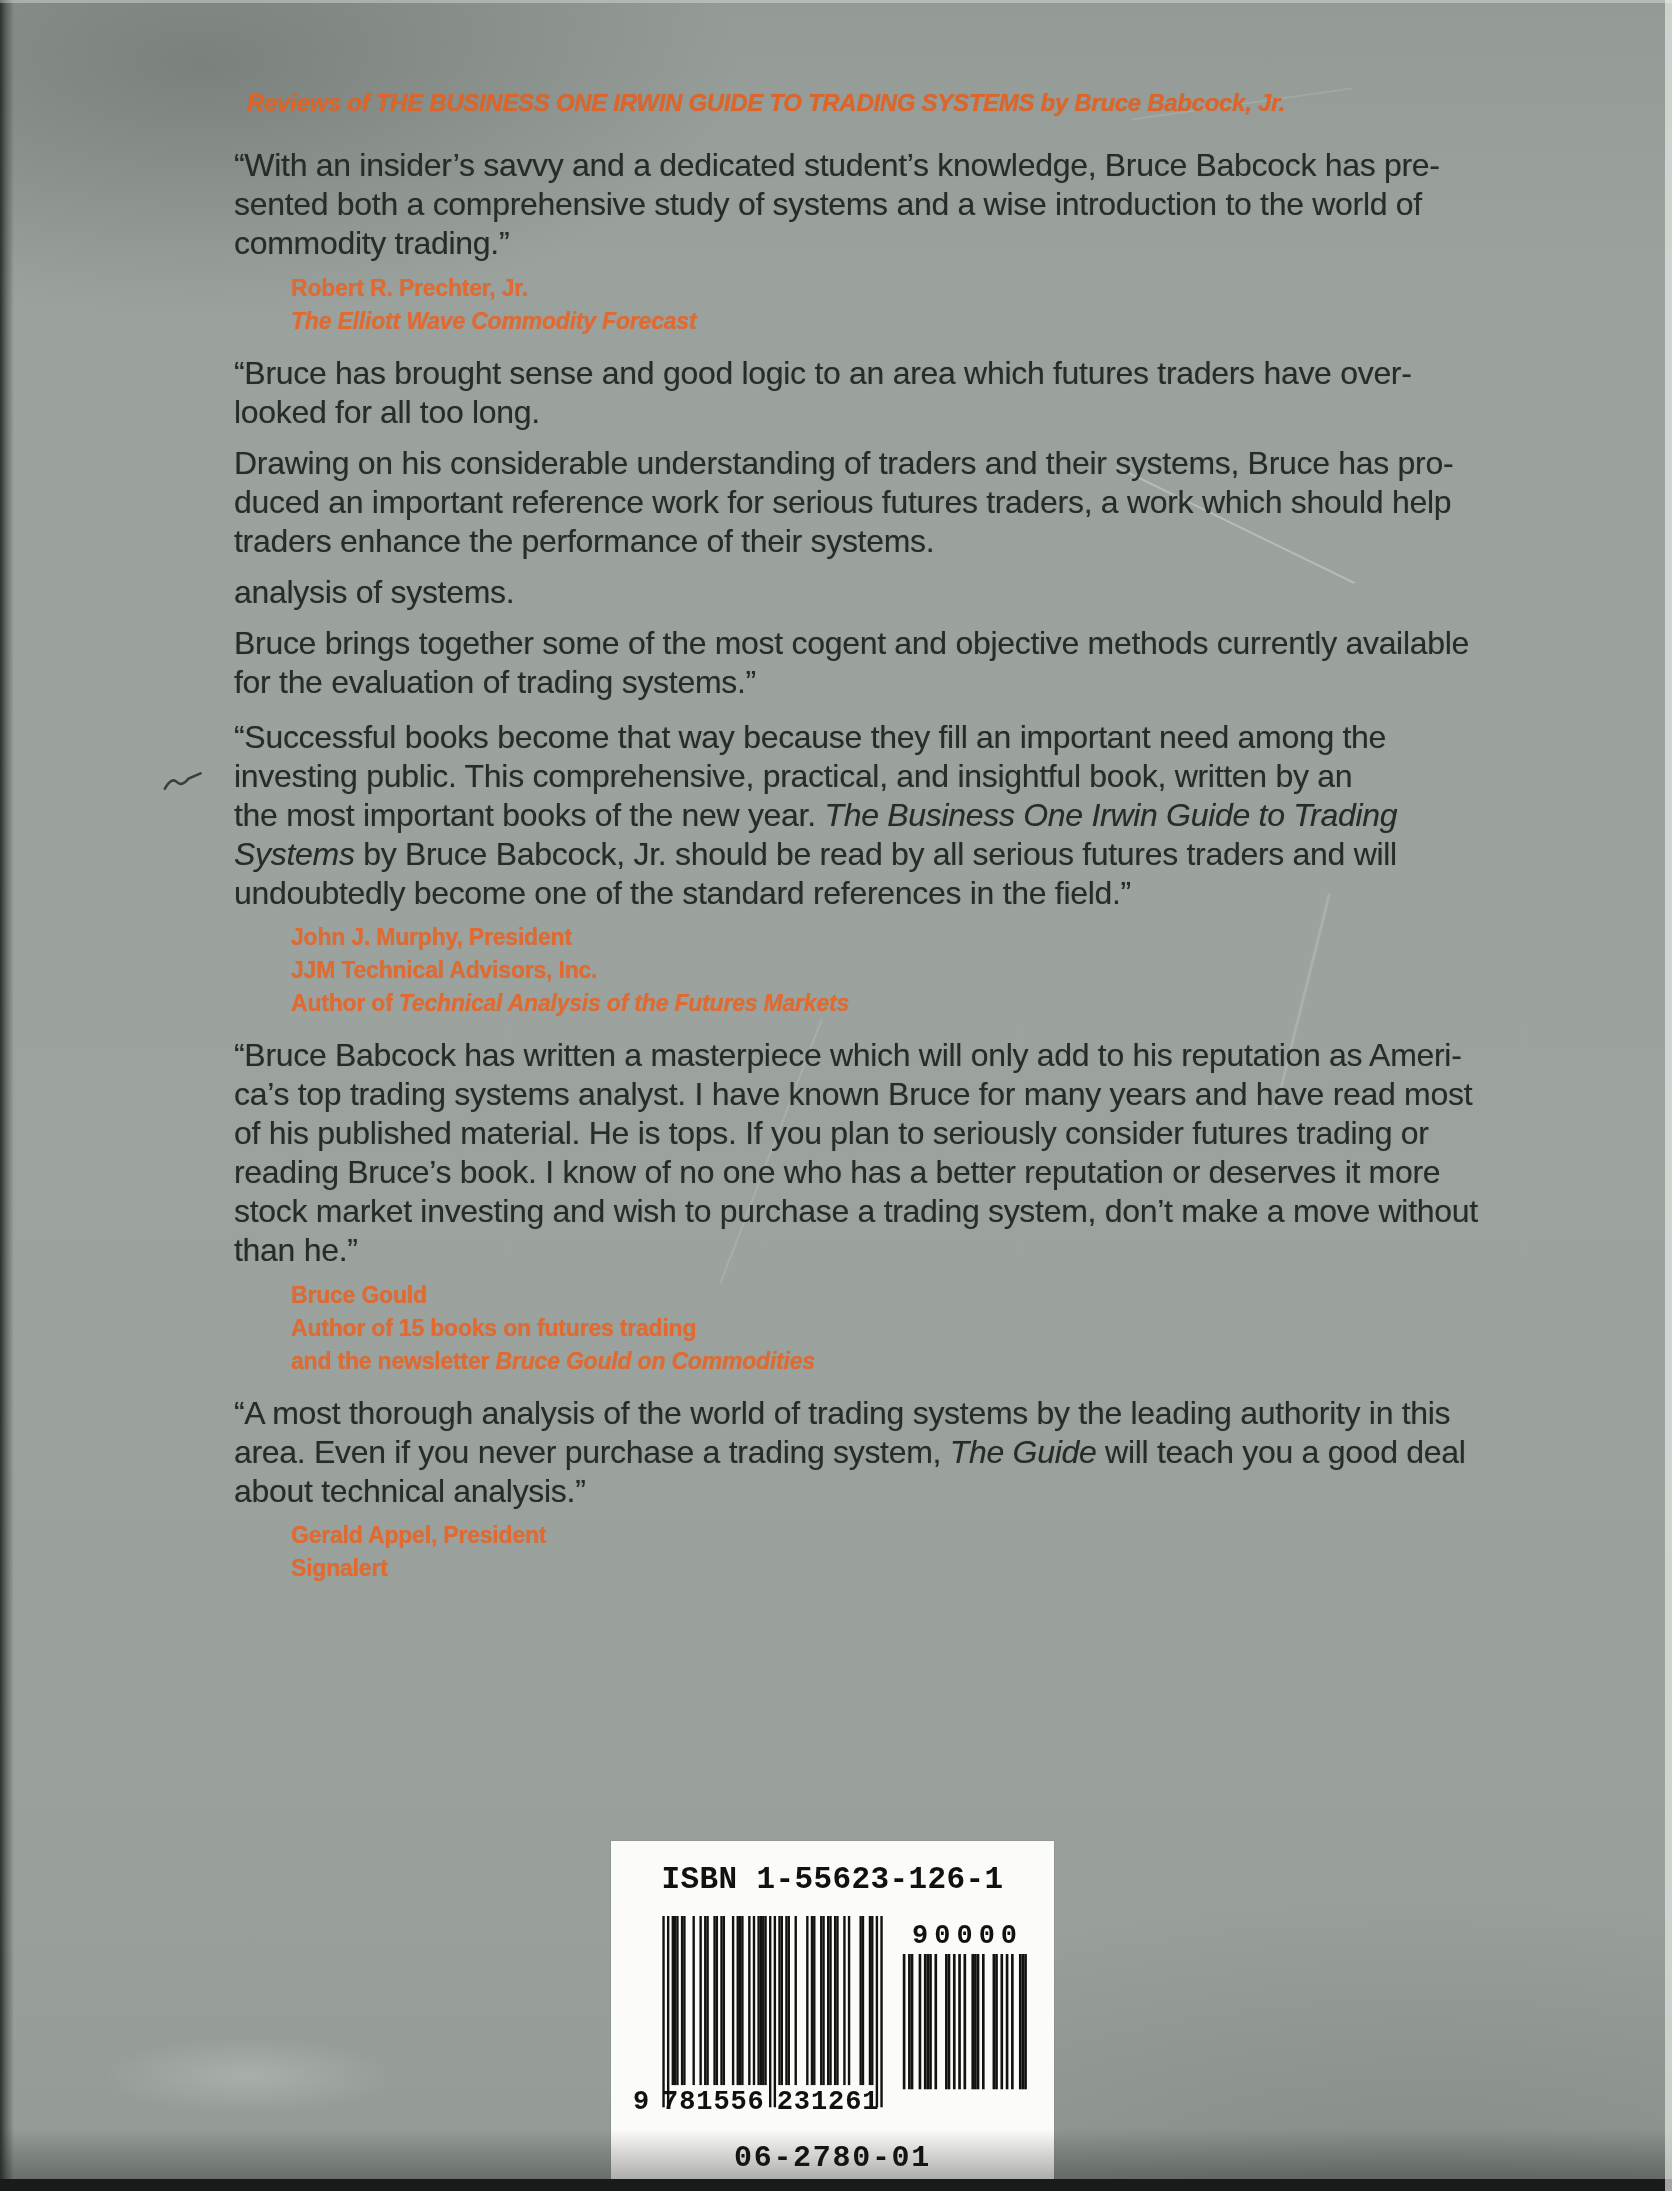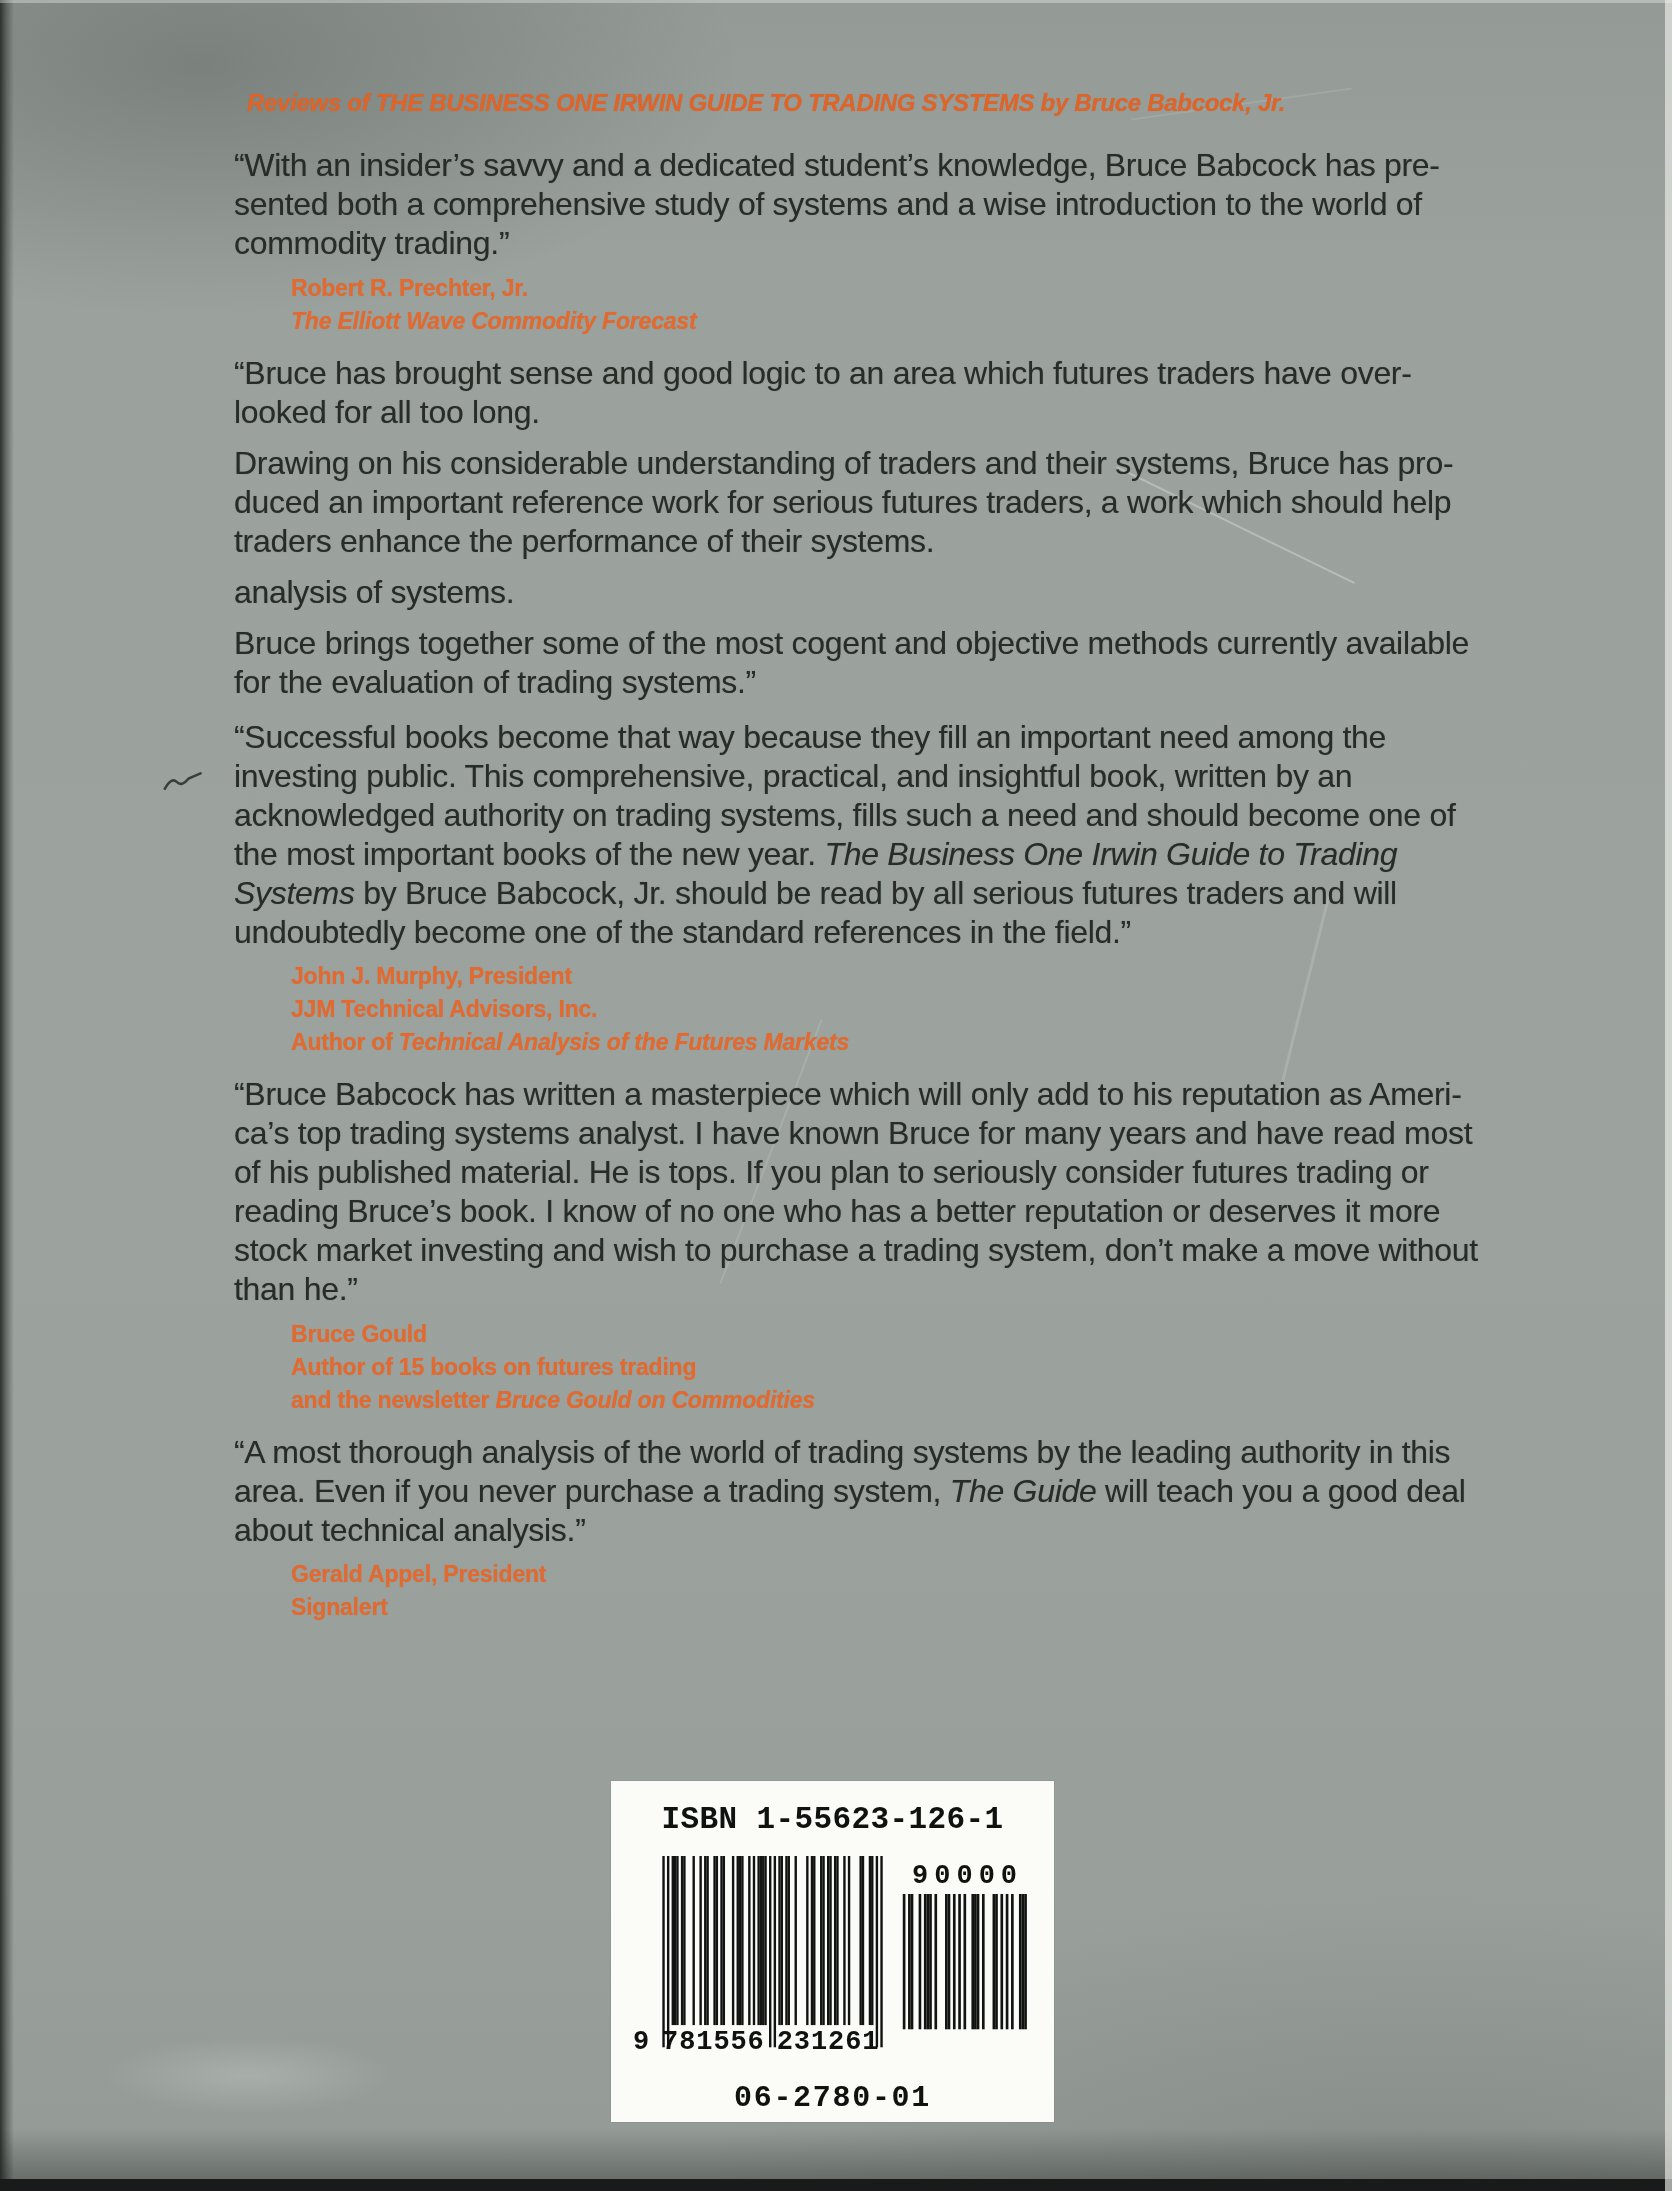--- a/index.html
+++ b/index.html
@@ -47,21 +47,21 @@
   .line{
     white-space:nowrap;font-size:32px;line-height:39px;letter-spacing:-0.3px;
     text-shadow:0 0 0.9px rgba(40,46,41,0.40);
   }
   .attrib{margin:-3.4px 0 15.4px 57px;color:#e4692e;text-shadow:0 0 0.9px rgba(170,85,40,0.4);}
   .attrib-line{
     white-space:nowrap;font-size:23px;line-height:33px;font-weight:bold;letter-spacing:-0.2px;
   }
   
   .isbn-box{
-    position:absolute;left:611px;top:1781px;width:443px;height:341px;
+    position:absolute;left:611px;top:1841px;width:443px;height:341px;
     background:#fbfbf8;box-shadow:0 0 0 0.9px rgba(120,124,118,0.25);
     color:#101210;
   }
   .isbn-line{
     margin-top:20.5px;text-align:center;
     font-family:"Liberation Mono", monospace;font-size:31px;font-weight:bold;letter-spacing:0.4px;
   }
   .bc-row{position:relative;margin-top:19px;margin-left:51px;height:202px;}
   .ean-svg{position:absolute;left:0;top:0;}
   .ean-digits{
@@ -123,21 +123,20 @@
           </div>
           <div class="para">
             <div class="line">Bruce brings together some of the most cogent and objective methods currently available</div>
             <div class="line">for the evaluation of trading systems.”</div>
           </div>
         </div>
         <div class="quote">
           <div class="para">
             <div class="line">“Successful books become that way because they fill an important need among the</div>
             <div class="line">investing public. This comprehensive, practical, and insightful book, written by an</div>
-            <div class="line">acknowledged authority on trading systems, fills such a need and should become one of</div>
             <div class="line">the most important books of the new year. <i>The Business One Irwin Guide to Trading</i></div>
             <div class="line"><i>Systems</i> by Bruce Babcock, Jr. should be read by all serious futures traders and will</div>
             <div class="line">undoubtedly become one of the standard references in the field.”</div>
           </div>
           <div class="attrib">
             <div class="attrib-line">John J. Murphy, President</div>
             <div class="attrib-line">JJM Technical Advisors, Inc.</div>
             <div class="attrib-line">Author of <i>Technical Analysis of the Futures Markets</i></div>
           </div>
         </div>

